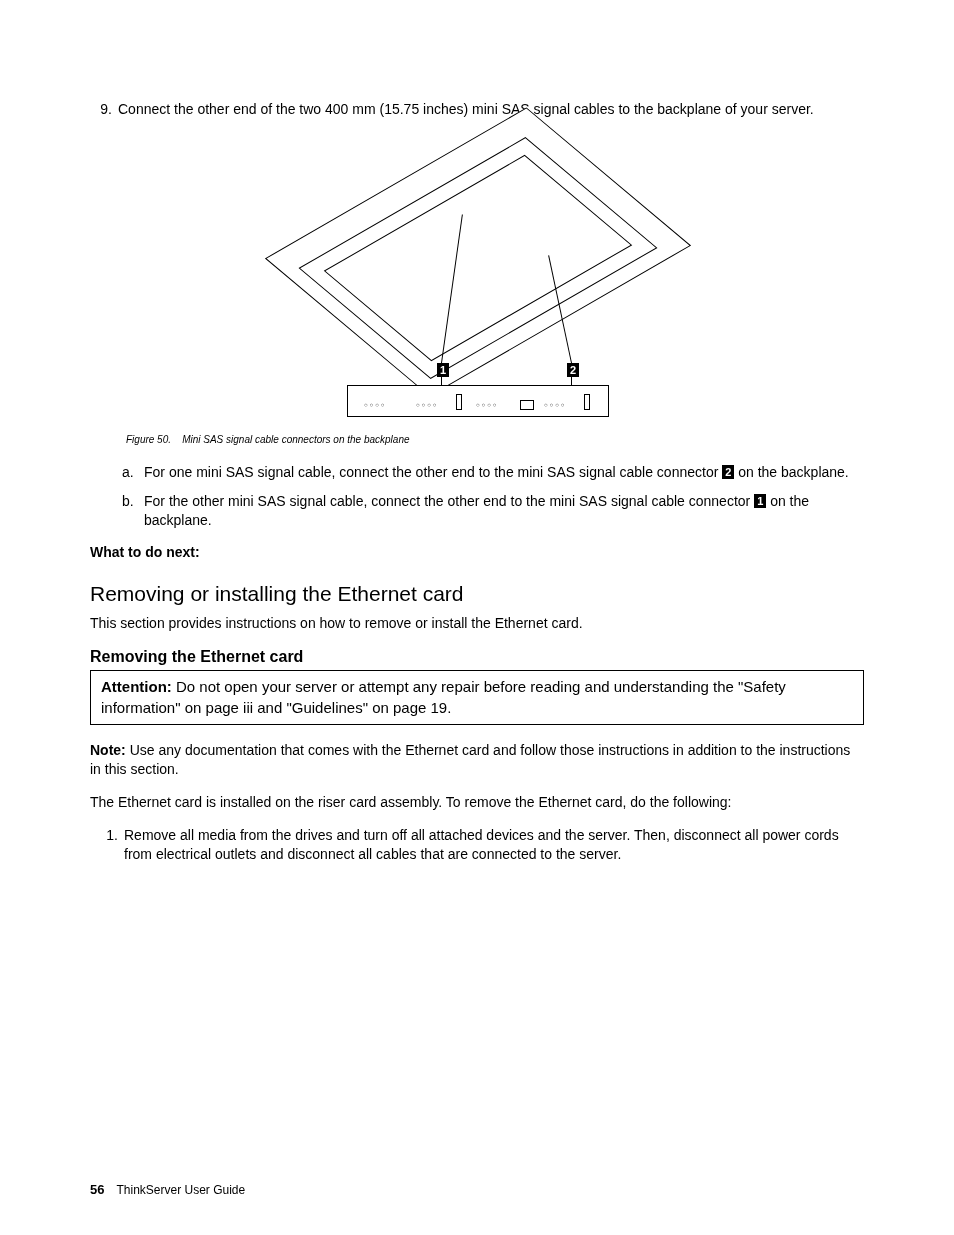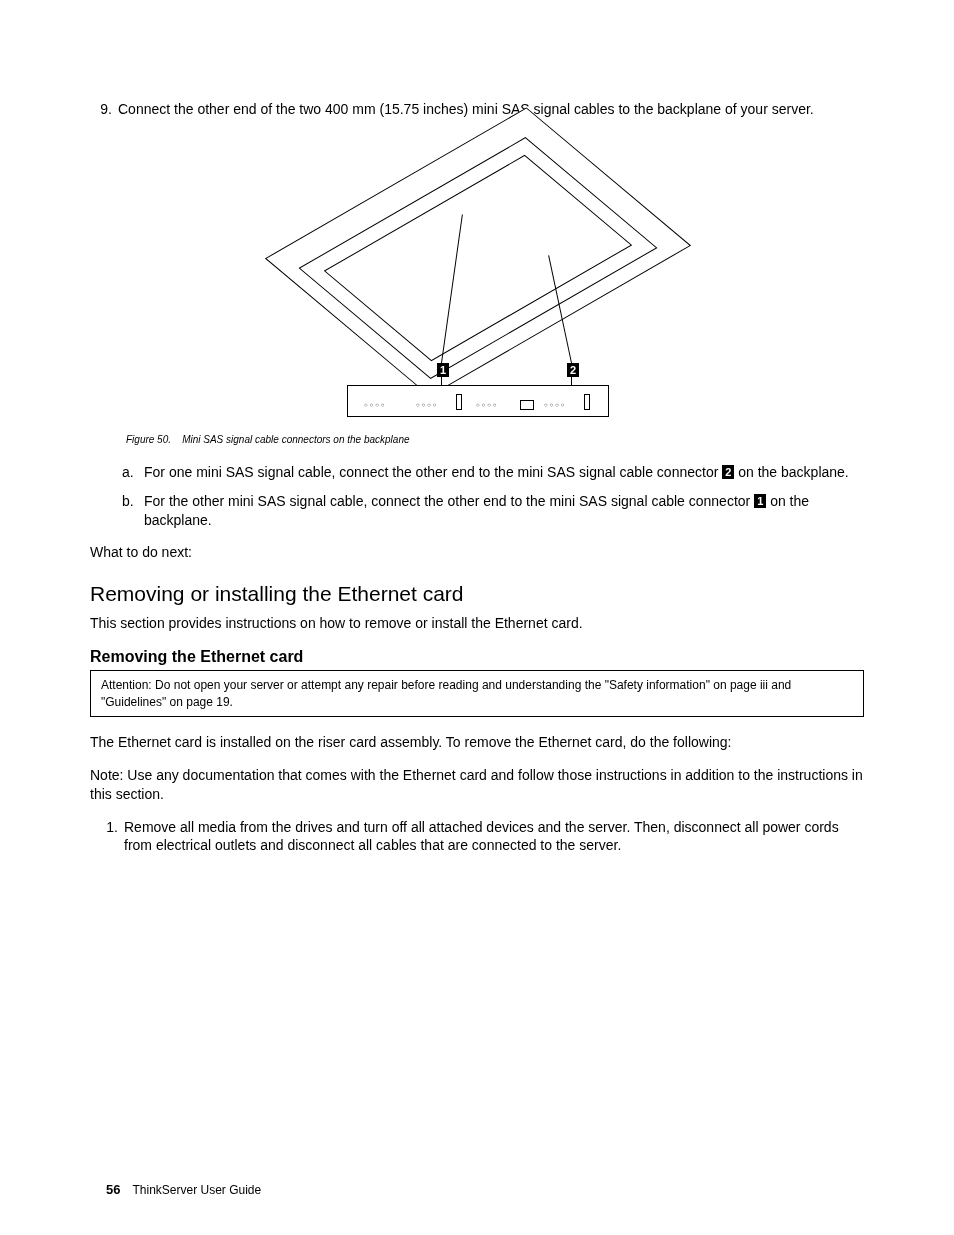--- a/index.html
+++ b/index.html
@@ -94,21 +94,21 @@
   .sub-list > li {
     margin-bottom: 10px;
     line-height: 1.35;
   }
   .sub-list .letter {
     display:inline-block; width:22px; margin-left:-22px;
   }
   .inline-callout {
     display:inline-block; background:#000; color:#fff; font-weight:bold; font-size:11px; padding:0 3px; line-height:14px; vertical-align:1px;
   }
-  .bold-label { font-weight: normal; }
+  .bold-label { font-weight: bold; }
   .bullet-list {
     list-style: none;
     padding-left: 16px;
     margin: 6px 0 18px 0;
   }
   .bullet-list li { line-height:1.5; margin-bottom:4px; }
   .bullet-list li::before { content:"•"; display:inline-block; width:14px; margin-left:-14px; }
   h2.section {
     font-size: 21px;
     font-weight: normal;
@@ -116,35 +116,35 @@
   }
   h3.subsection {
     font-size: 16px;
     font-weight: bold;
     margin: 16px 0 4px 0;
   }
   .para { margin: 8px 0 14px 0; line-height:1.35; }
   .attention-box {
     border: 1.5px solid #000;
     padding: 6px 10px;
-    font-size: 12px;
+    font-size: 15px;
     line-height: 1.35;
     margin: 2px 0 16px 0;
   }
   .ol-steps {
     list-style: none;
     padding-left: 34px;
     margin: 8px 0;
   }
   .ol-steps li { margin-bottom: 10px; line-height:1.35; }
   .ol-steps .n { display:inline-block; width:22px; margin-left:-22px; text-align:right; padding-right:6px; box-sizing:border-box; }
   .footer {
     position: absolute;
     bottom: 38px;
-    left: 106px;
+    left: 90px;
     font-size: 12px;
   }
   .footer .pn { font-weight: bold; font-size: 13px; margin-right: 12px; }
 </style>
 </head>
 <body>
 
 <div class="page">
 
   <ol class="step-list">
@@ -196,25 +196,25 @@
   </div>
 
   <h2 class="section">Removing or installing the Ethernet card</h2>
   <div class="para">This section provides instructions on how to remove or install the Ethernet card.</div>
 
   <h3 class="subsection">Removing the Ethernet card</h3>
   <div class="attention-box">
     <span class="bold-label">Attention:</span><span> Do not open your server or attempt any repair before reading and understanding the "Safety information" on page iii and "Guidelines" on page 19.</span>
   </div>
 
-  <div class="para">The Ethernet card is installed on the riser card assembly. To remove the Ethernet card, do the following:</div>
-
   <div class="para">
     <span class="bold-label">Note:</span><span> Use any documentation that comes with the Ethernet card and follow those instructions in addition to the instructions in this section.</span>
   </div>
+
+  <div class="para">The Ethernet card is installed on the riser card assembly. To remove the Ethernet card, do the following:</div>
 
   <ol class="ol-steps">
     <li><span class="n">1.</span><span>Remove all media from the drives and turn off all attached devices and the server. Then, disconnect all power cords from electrical outlets and disconnect all cables that are connected to the server.</span></li>
   </ol>
 
   <div class="footer">
     <span class="pn">56</span><span>ThinkServer User Guide</span>
   </div>
 
 </div>

